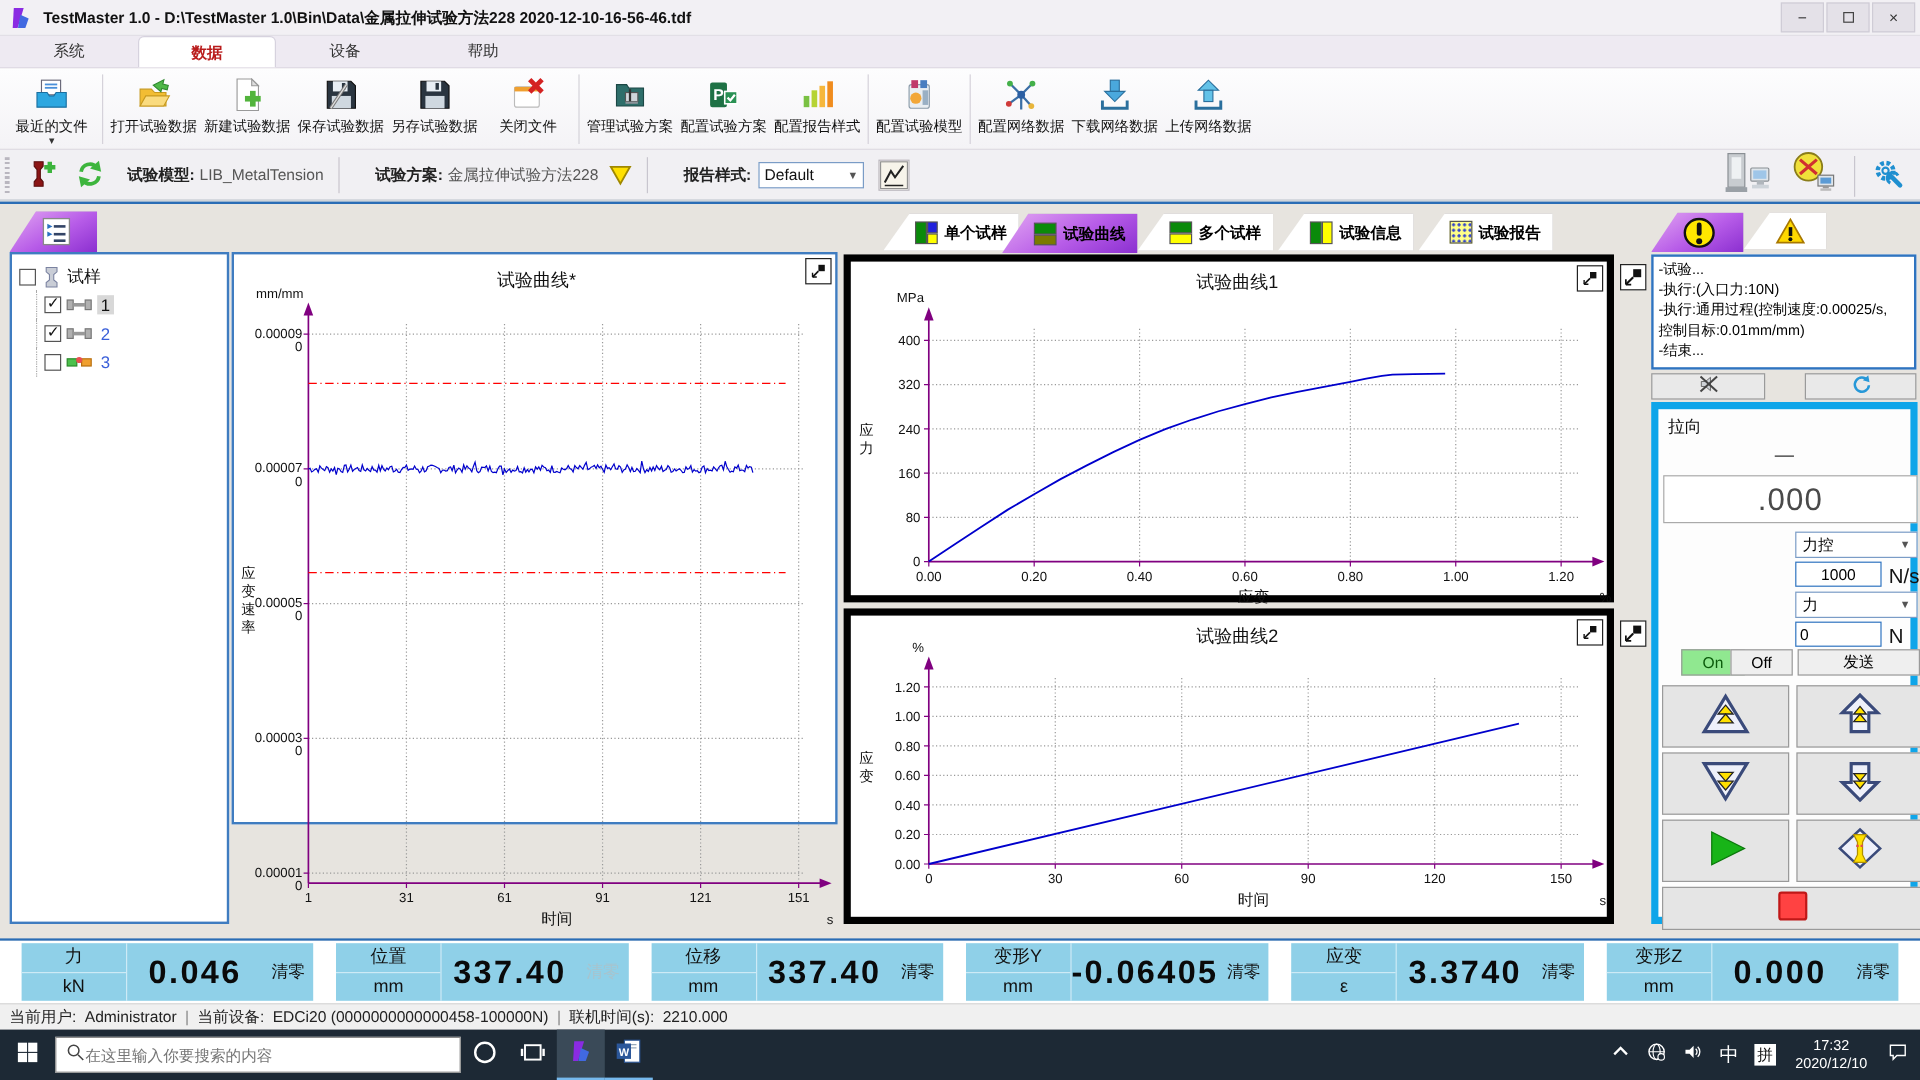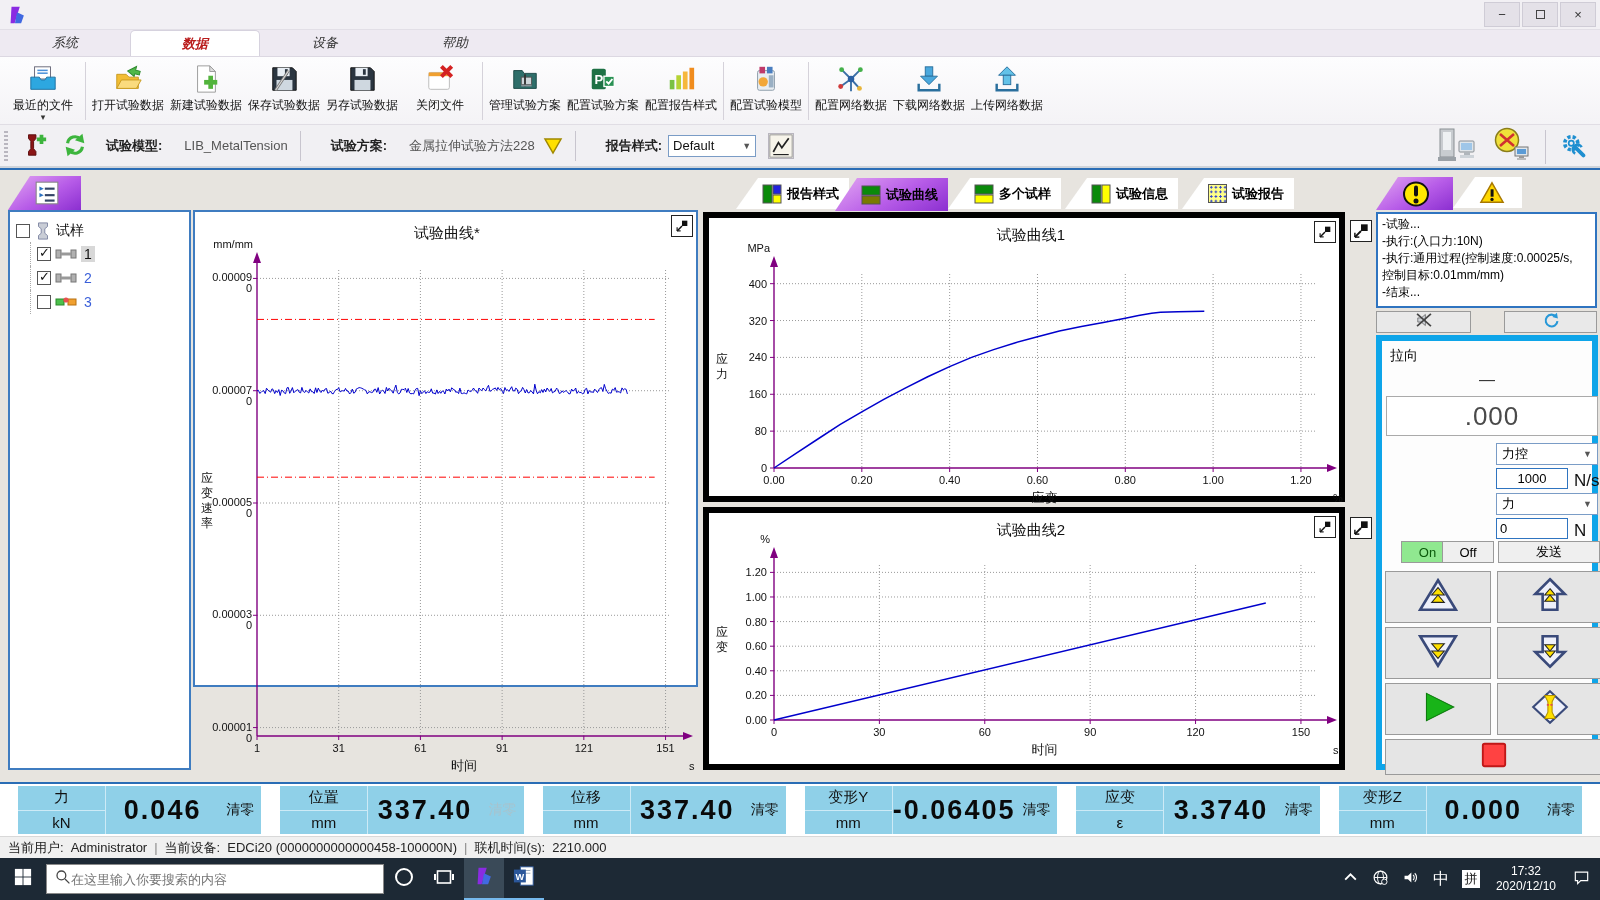--- a/index.html
+++ b/index.html
@@ -10,39 +10,39 @@
   
   .titlebar { position:absolute; left:0; top:0; width:1600px; height:30px; background:#f2f0f4; display:flex; align-items:center; border-bottom:1px solid #e2dfe6;}
   .titlebar .logo { width:22px; height:22px; margin:0 8px 0 6px; }
   .titlebar .title { font-size:13px; font-weight:bold; color:#111; }
   .winbtns { position:absolute; right:4px; top:2px; display:flex; gap:2px; }
   .winbtn { width:36px; height:25px; background:#e4e1e8; border:1px solid #cfccd6; display:flex; align-items:center; justify-content:center; font-size:13px; color:#333; cursor:default;}
   .winbtn .sq { width:9px; height:9px; border:1.5px solid #444; display:block; }
 
   
   .menubar { position:absolute; left:0; top:30px; width:1600px; height:27px; background:#eeeaf2; display:flex; border-bottom:1px solid #dcd8e2;}
-  .mitem { width:130px; text-align:center; font-size:13px; color:#333; line-height:26px;font-style:italic; }
+  .mitem { width:115px; text-align:center; font-size:13px; color:#333; line-height:26px; }
   .mitem.active { background:#fff; border:1px solid #d6d2de; border-bottom:none; border-radius:5px 5px 0 0; font-weight:bold; color:#b91c1c;}
 
   
   .toolbar { position:absolute; left:0; top:57px; width:1600px; height:68px; background:linear-gradient(#fdfdfe,#f4f3f6); display:flex; align-items:flex-start; padding:3px 4px 0 4px; border-bottom:1px solid #e0dde4;}
   .tool { width:78px; height:62px; display:flex; flex-direction:column; align-items:center; justify-content:flex-start; padding-top:3px; border-radius:3px; }
   .tool .ticon { width:32px; height:32px; display:flex; align-items:center; justify-content:center;}
   .tool .ticon svg { width:30px; height:30px; }
   .tool .tlabel { font-size:12px; color:#111; margin-top:2px; white-space:nowrap; }
   .tool .caret { font-size:9px; color:#333; line-height:6px;}
   .tsep { width:1px; height:58px; background:#d5d2da; margin:2px 3px 0 3px; }
 
   
   .toolbar2 { position:absolute; left:0; top:125px; width:1600px; height:43px; background:#f1f0f3; border-bottom:2px solid #cfd4da; display:flex; align-items:center; }
   .grip { width:4px; height:30px; margin-left:4px; background:repeating-linear-gradient(#b9b6bf 0 2px, transparent 2px 4px); }
   .t2icon { margin-left:14px; width:26px; height:28px; }
   .t2icon svg { width:26px; height:26px; }
   .t2label { font-size:13px; font-weight:bold; color:#222; margin-left:18px; }
-  .t2value { font-size:13px; color:#555; margin-left:22px; }
+  .t2value { font-size:13px; color:#555; margin-left:4px; }
   .t2sep { width:1px; height:30px; background:#c8c5ce; margin:0 12px; }
   .t2tri { margin-left:8px; width:20px; height:20px;}
   .selectbox { display:flex; align-items:center; justify-content:space-between; width:88px; height:22px; background:#fff; border:1px solid #7a9cc6; margin-left:6px; font-size:13px; padding:0 4px; color:#111;}
   .selectbox .arr { font-size:9px; color:#555; }
   .chartbtn { width:26px; height:26px; margin-left:12px; border:1px solid #b9b6bf; background:#f7f5ef; display:flex; align-items:center; justify-content:center;}
   .t2right { position:absolute; right:0; top:0; height:43px; display:flex; align-items:center; }
   .t2right .ri { margin-right:14px; }
   .t2right .sep2 { width:1px; height:34px; background:#c8c5ce; margin-right:14px;}
 
   
@@ -132,20 +132,21 @@
 </head>
 <body>
 
 <div id="app">
 
   <div class="titlebar">
     <span class="logo"><svg viewBox="0 0 24 24">
           <path d="M6 3 L15 3 L9.5 21 L5 21 Z" fill="#8a2be2"></path>
           <path d="M12 9 L19.5 12.5 L16.5 21 L9.8 21 Z" fill="#4169e1"></path>
         </svg></span>
+    <span class="title">TestMaster 1.0 - D:\TestMaster 1.0\Bin\Data\金属拉伸试验方法228 2020-12-10-16-56-46.tdf</span>
     <span class="winbtns">
       <span class="winbtn">−</span>
       <span class="winbtn">
           <span class="sq"></span>
         </span>
       <span class="winbtn">×</span>
     </span>
   </div>
 
   <div class="menubar">
@@ -501,21 +502,21 @@
 
     <div class="righttabs">
       <div class="tab" style="height:31px">
         <span class="tabicon">
             <svg width="20" height="20" viewBox="0 0 20 20">
               <rect x="1" y="1" width="9" height="18" fill="#0a8a0a" stroke="#555"></rect>
               <rect x="11" y="1" width="8" height="9" fill="#2222dd" stroke="#555"></rect>
               <rect x="11" y="11" width="8" height="8" fill="#ffff00" stroke="#555"></rect>
             </svg>
           </span>
-        <span>报告样式</span>
+        <span>单个试样</span>
       </div>
       <div class="tab active" style="height:33px;margin-left:-14px;z-index:3">
         <span class="tabicon">
             <svg width="20" height="20" viewBox="0 0 20 20">
               <rect x="1" y="1" width="18" height="9" fill="#0a8a0a" stroke="#555"></rect>
               <rect x="1" y="11" width="18" height="8" fill="#7a7a00" stroke="#555"></rect>
             </svg>
           </span>
         <span>试验曲线</span>
       </div>

